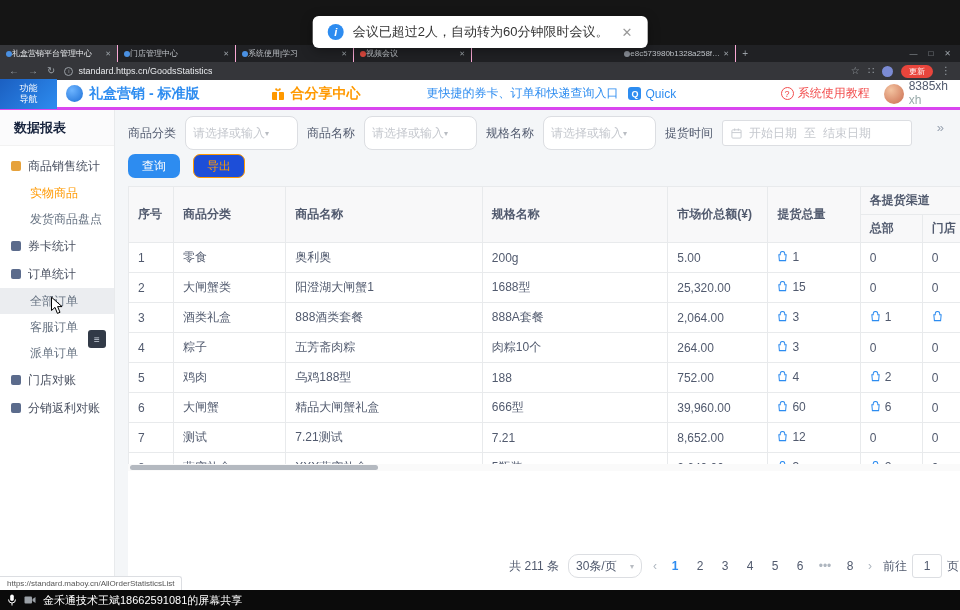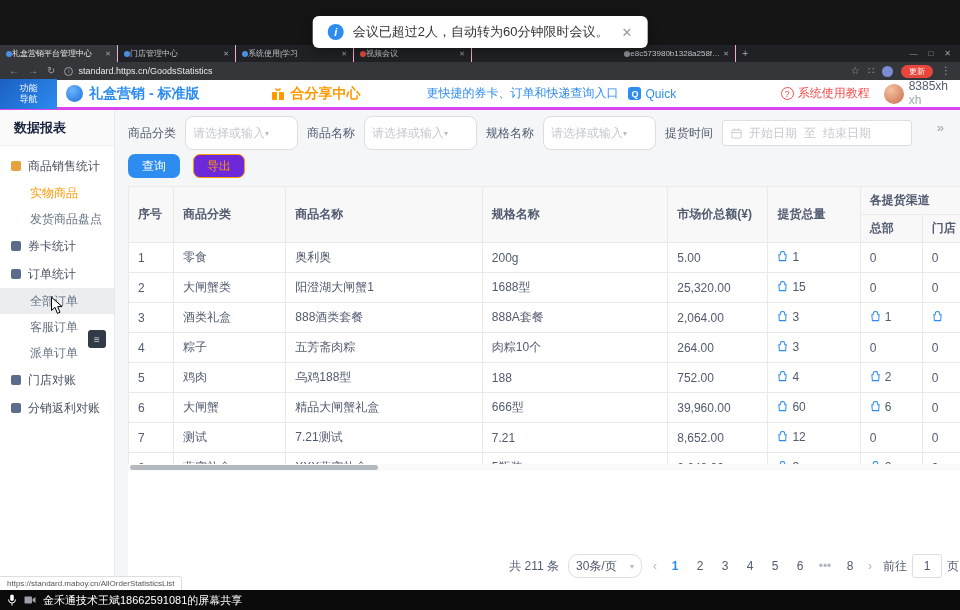--- a/index.html
+++ b/index.html
@@ -82,21 +82,21 @@
     display:flex;align-items:center;padding:16px 7px;cursor:pointer}
   .ph{color:#c5c8ce;font-size:12px;white-space:nowrap}
   .f-caret{color:#b8bcc2;font-size:8px}
   .date-box{width:190px;height:26px;background:#fff;border:1px solid #dcdee2;border-radius:3px;
     display:flex;align-items:center;gap:7px;padding:0 8px;cursor:pointer}
   .date-box .ph{font-size:12px}
 
   .actions-row{margin-top:8px;display:flex;gap:13px;flex:none}
   .btn{height:24px;padding:0 13px;border-radius:7px;font-size:12px;display:flex;align-items:center;cursor:pointer;border:1px solid transparent}
   .btn-query{background:#2d8cf0;color:#fff}
-  .btn-export{background:#6d28d9;border-color:#ff9900;color:#ff9900}
+  .btn-export{background:#1d4ed8;border-color:#ff9900;color:#ff9900}
 
   .range-row{margin-top:10px;display:flex;gap:6px;align-items:center;flex:none}
   .chip{height:24px;padding:0 11px;font-size:12px;border:1px solid #dcdee2;background:#fff;color:#515a6e;
     border-radius:3px;display:flex;align-items:center;cursor:pointer;white-space:nowrap}
   .chip.active{background:#2d8cf0;border-color:#2d8cf0;color:#fff}
   .chip.summary{background:#2d8cf0;border-color:#2d8cf0;color:#fff;margin-left:8px}
 
   .table-card{margin-top:8px;background:#fff;flex:1;display:flex;flex-direction:column;min-height:0}
   .table-wrap{height:285px;overflow:hidden;position:relative;flex:none}
   table{border-collapse:collapse;table-layout:fixed;width:857px;font-size:12px;color:#515a6e}

